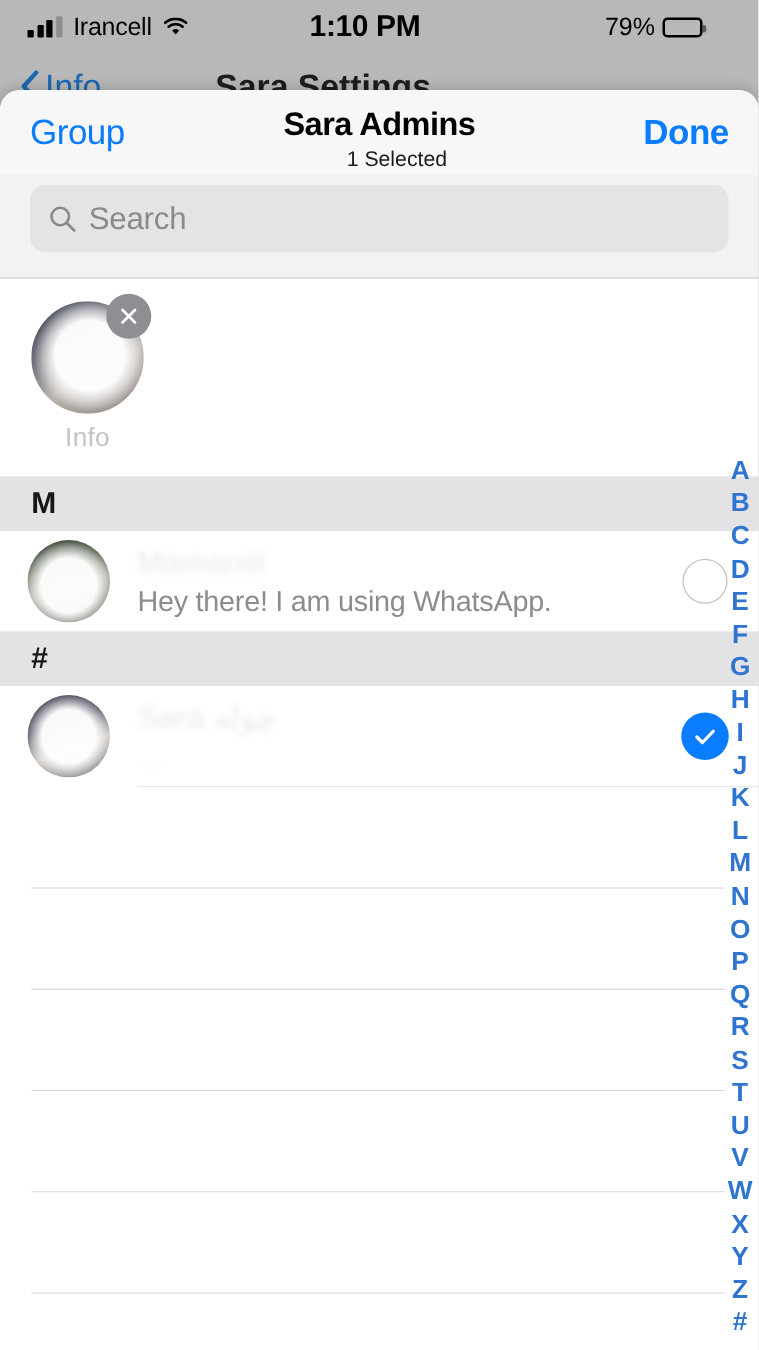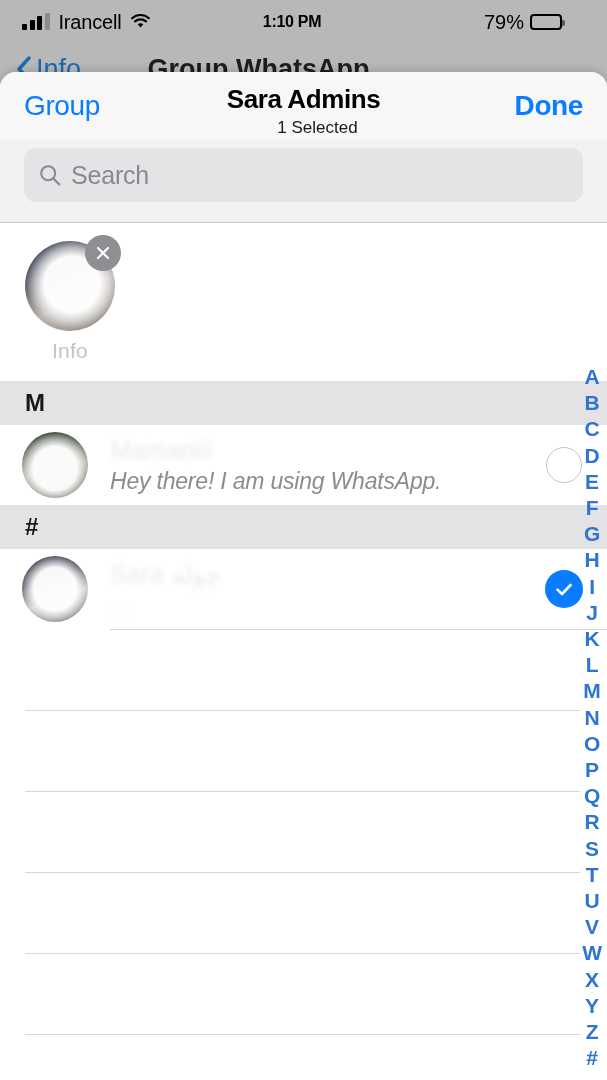--- a/index.html
+++ b/index.html
@@ -48,21 +48,21 @@
   .signal-bars i:nth-child(3) { height: 14px; }
   .signal-bars i:nth-child(4) { height: 17px; background: #8d8d8d; }
   .carrier {
     font-size: 20px; font-weight: 400; letter-spacing: -0.2px;
   }
   .wifi-icon { width: 21px; height: 16px; display: block; }
   .status-time {
     position: absolute; left: 0; right: 0; top: 0;
     height: 44px; line-height: 44px;
     text-align: center;
-    font-size: 16px; font-weight: 700; letter-spacing: -0.3px;
+    font-size: 24px; font-weight: 700; letter-spacing: -0.3px;
   }
   .status-right {
     display: flex; align-items: center; justify-content: flex-end;
     gap: 6px; flex: 1 1 0;
     position: relative; z-index: 2; text-align: right;
   }
   .battery-pct { font-size: 20px; font-weight: 400; }
   .battery {
     position: relative;
     width: 32px; height: 16px;
@@ -230,21 +230,20 @@
     line-height: 30px;
     white-space: nowrap;
   }
   .contact-status {
     font-size: 23px;
     color: #8c8c8e;
     letter-spacing: -0.2px;
     line-height: 28px;
     margin-top: 2px;
     white-space: nowrap;
-    font-style: italic;
   }
   .contact-status.redacted {
     color: #ededed;
     filter: blur(2.6px);
   }
   .check-slot {
     flex: none;
     width: 86px;
     display: flex; align-items: center; justify-content: center;
   }
@@ -316,21 +315,21 @@
       </div>
     </div>
 
     <div class="bg-navbar">
       <span class="bg-back">
         <svg width="16" height="26" viewBox="0 0 16 26">
           <path d="M13 2 L3 13 L13 24" stroke="#1b68b3" stroke-width="3.4" fill="none" stroke-linecap="round" stroke-linejoin="round"></path>
         </svg>
         <span>Info</span>
       </span>
-      <span class="bg-title">Group WhatsApp</span>
+      <span class="bg-title">Sara Settings</span>
     </div>
   </div>
 
   <div class="sheet">
 
     <div class="sheet-header">
       <span class="side cancel">Group</span>
       <div class="sheet-titles">
         <div class="sheet-title">Sara Admins</div>
         <div class="sheet-subtitle">1 Selected</div>

